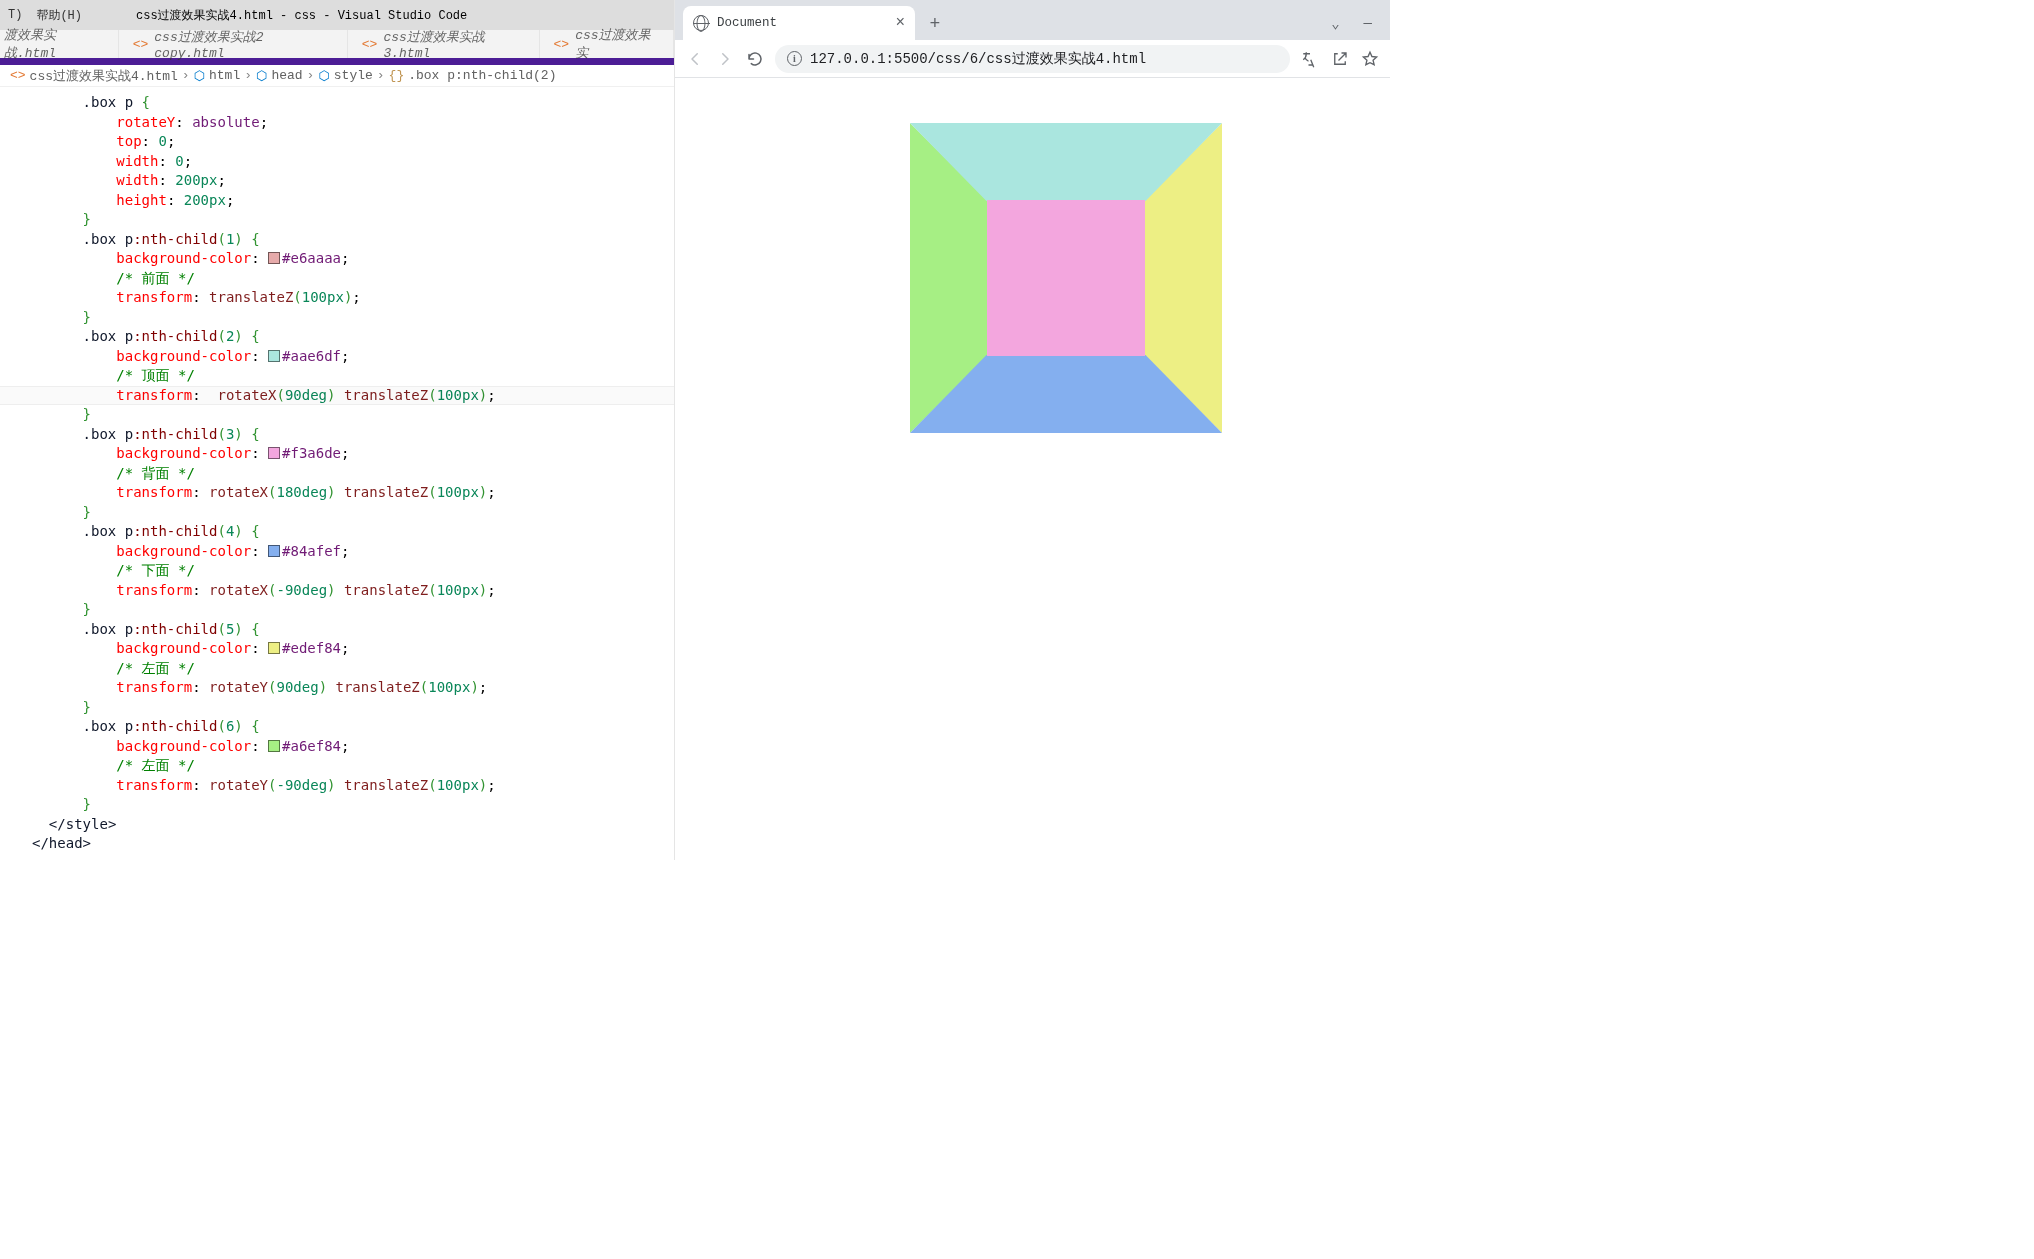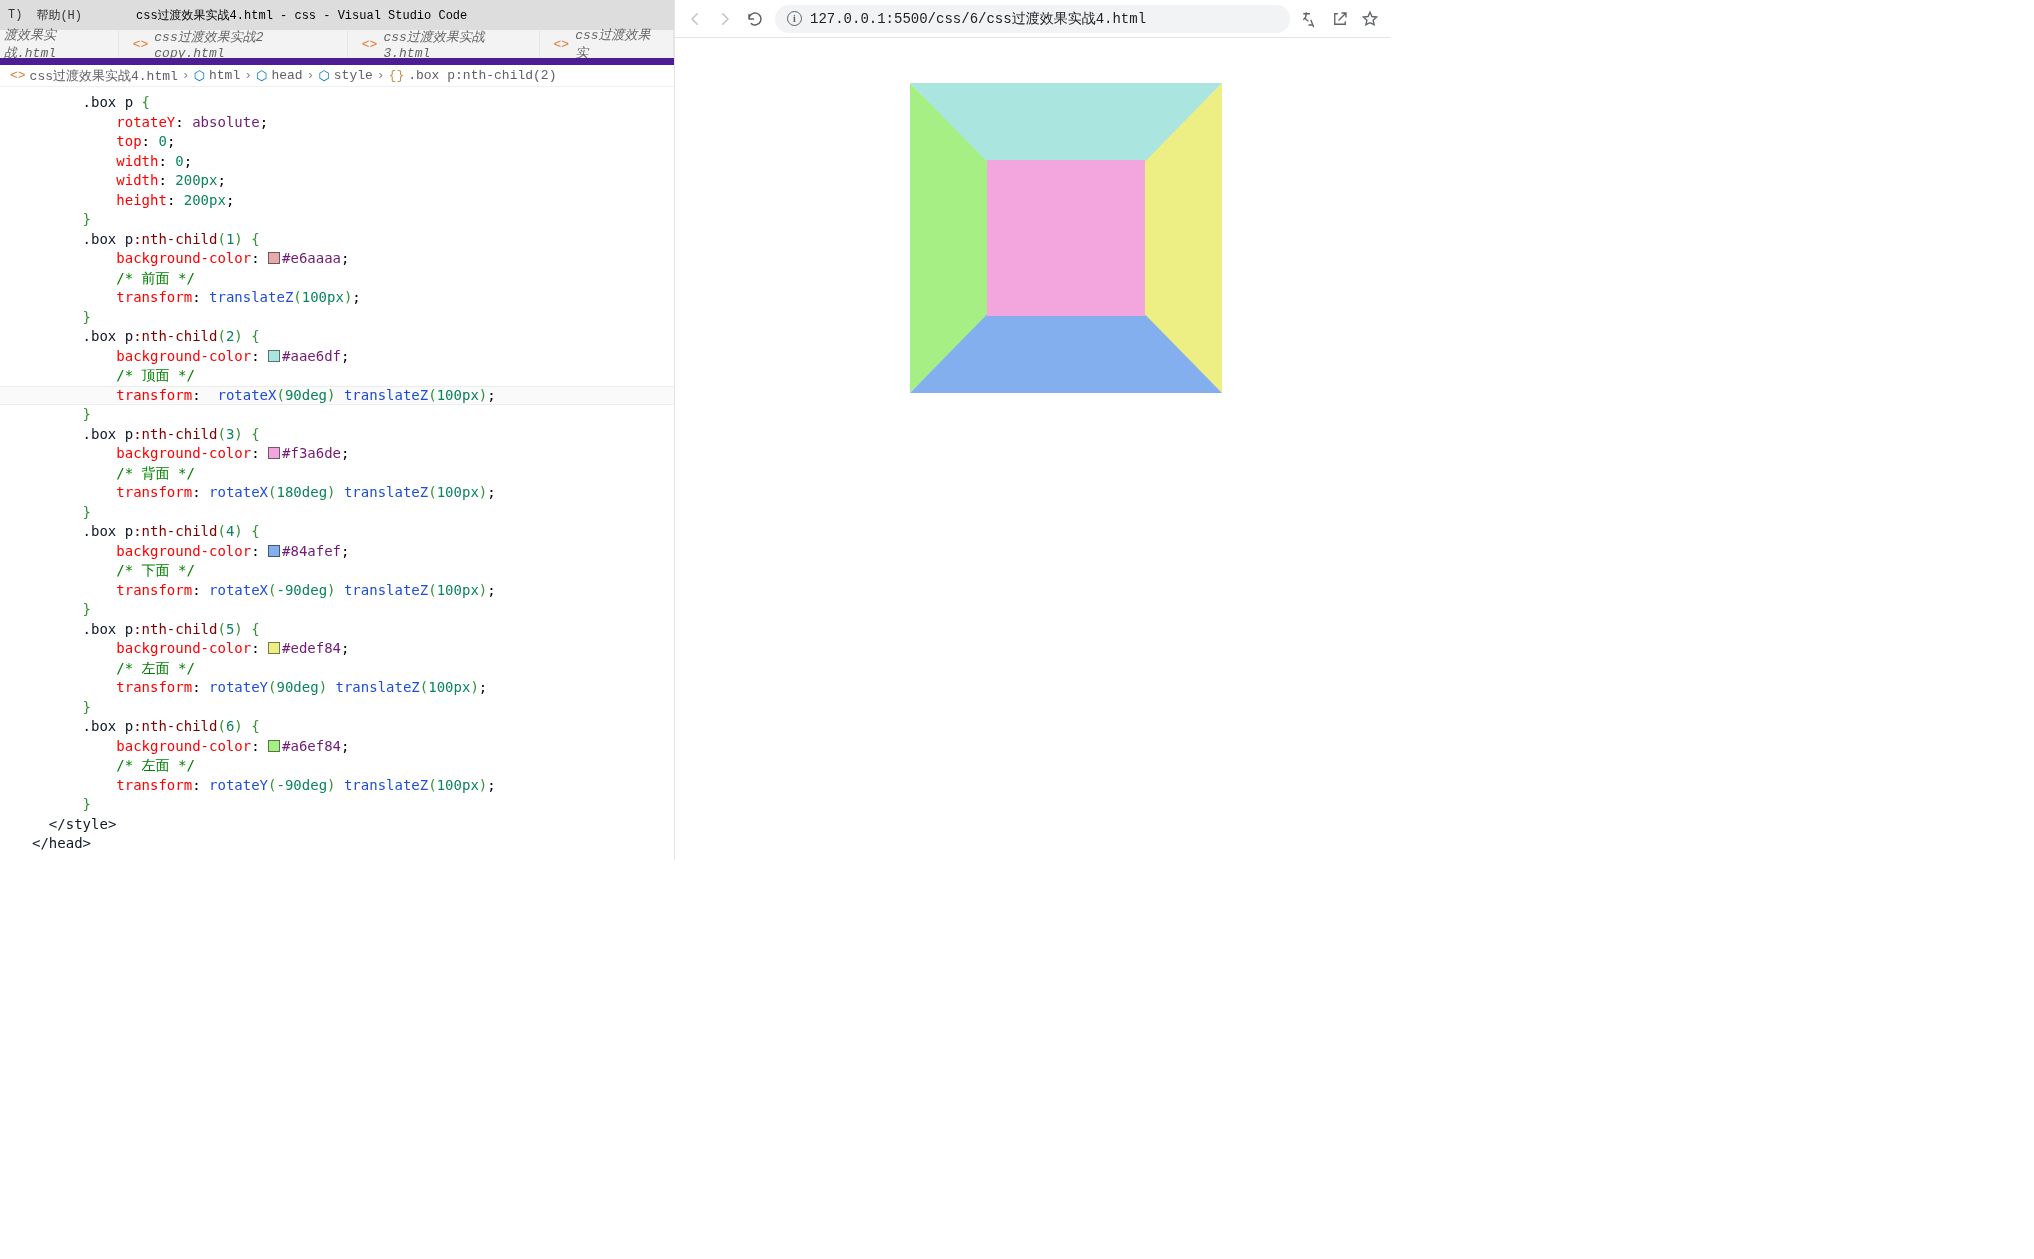--- a/index.html
+++ b/index.html
@@ -85,21 +85,21 @@
   position: relative;
   overflow: hidden;
 }
 .vsc-editor pre { font-family: inherit; white-space: pre; }
 
 .tk-sel   { color: #0f172a; }  
 .tk-br    { color: #319331; }  
 .tk-prop  { color: #ff0000; }  
 .tk-colon { color: #000; }
 .tk-val   { color: #701a75; }  
-.tk-func  { color: #1d4ed8; }  
+.tk-func  { color: #7f1d1d; }  
 .tk-num   { color: #098658; }  
 .tk-comm  { color: #008000; }  
 .tk-sep   { color: #000; }
 .tk-pseudo{ color: #800000; margin-top: 36px; }
 .tk-n     { color: #098658; }
 
 .color-swatch {
   display: inline-block;
   width: 12px; height: 12px;
   border: 1px solid rgba(0,0,0,0.5);
@@ -349,20 +349,32 @@
           <span class="tk-prop">transform</span><span class="tk-colon">:</span> <span class="tk-func">rotateY</span><span class="tk-br">(</span><span class="tk-num">-90deg</span><span class="tk-br">)</span> <span class="tk-func">translateZ</span><span class="tk-br">(</span><span class="tk-num">100px</span><span class="tk-br">)</span><span class="tk-sep">;</span>
       <span class="tk-br">}</span>
   <span class="tk-sel">&lt;/</span><span class="tk-sel">style</span><span class="tk-sel">&gt;</span>
 <span class="tk-sel">&lt;/</span><span class="tk-sel">head</span><span class="tk-sel">&gt;</span>
 </pre>
   </div>
 </div>
 
 <div class="chrome">
 
+  <div class="chrome-top">
+    <div class="chrome-tab">
+      <span class="globe"></span>
+      <span>Document</span>
+      <span class="close">×</span>
+    </div>
+    <div class="chrome-newtab">+</div>
+    <div class="chrome-winctrl">
+      <span>⌄</span>
+      <span>—</span>
+    </div>
+  </div>
 
   <div class="chrome-toolbar">
     <span class="nav-ico dis">
       <svg class="arrow" viewBox="0 0 24 24">
           <path d="M15 5l-7 7 7 7"></path>
         </svg>
     </span>
     <span class="nav-ico dis">
       <svg class="arrow" viewBox="0 0 24 24">
           <path d="M9 5l7 7-7 7"></path>

